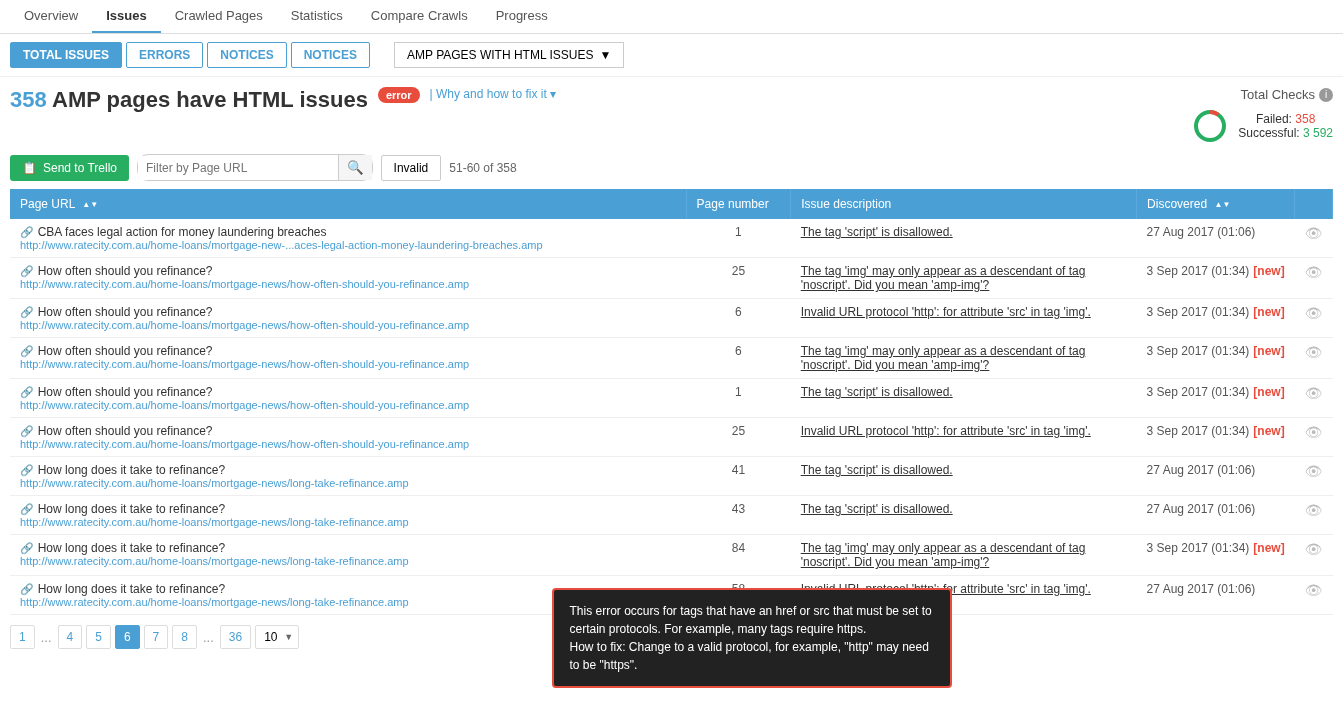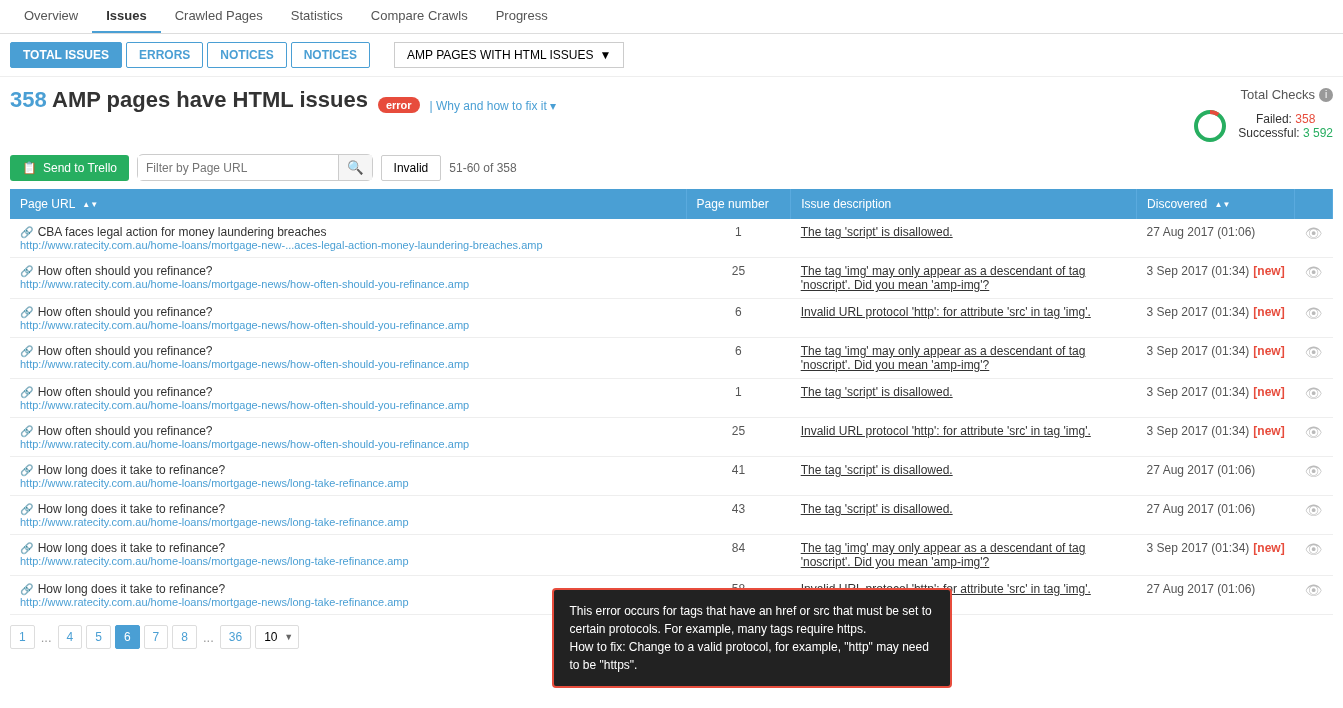--- a/index.html
+++ b/index.html
@@ -14,41 +14,41 @@
     .filter-bar { display: flex; align-items: center; padding: 8px 10px; gap: 4px; border-bottom: 1px solid #eee; }
     .filter-btn { padding: 5px 12px; border: 1px solid #4a9fd4; background: #fff; color: #4a9fd4; cursor: pointer; font-size: 12px; border-radius: 2px; font-weight: bold; }
     .filter-btn.active { background: #4a9fd4; color: #fff; }
     .dropdown-btn { padding: 5px 12px; border: 1px solid #ccc; background: #fff; cursor: pointer; font-size: 12px; display: flex; align-items: center; gap: 6px; margin-left: 20px; }
 
     
     .main-content { padding: 10px 10px 0 10px; }
 
     
     .headline-row { display: flex; align-items: flex-start; justify-content: space-between; margin-bottom: 10px; }
-    .headline-left { display: flex; align-items: flex-end; gap: 10px; flex-wrap: wrap; }
+    .headline-left { display: flex; align-items: flex-start; gap: 10px; flex-wrap: wrap; }
     .headline-title { font-size: 22px; color: #333; }
     .headline-title span.count { color: #4a9fd4; font-weight: bold; }
     .error-badge { background: #e74c3c; color: #fff; font-size: 11px; padding: 2px 8px; border-radius: 10px; font-weight: bold; }
     .why-link { color: #4a9fd4; font-size: 12px; cursor: pointer; text-decoration: none; }
 
     
     .total-checks { text-align: right; min-width: 180px; }
     .total-checks-title { font-size: 13px; color: #555; margin-bottom: 6px; display: flex; align-items: center; gap: 4px; justify-content: flex-end; }
     .info-icon { width: 14px; height: 14px; border-radius: 50%; background: #999; color: #fff; font-size: 10px; display: inline-flex; align-items: center; justify-content: center; cursor: pointer; }
     .donut-row { display: flex; align-items: center; gap: 10px; justify-content: flex-end; text-align: center; }
     .donut { width: 36px; height: 36px; position: relative; }
     .donut svg { width: 36px; height: 36px; }
     .checks-legend { font-size: 12px; }
     .checks-legend .failed { color: #e74c3c; }
     .checks-legend .success { color: #27ae60; }
 
     
     .toolbar-row { display: flex; align-items: center; gap: 8px; margin-bottom: 8px; }
     .trello-btn { background: #27ae60; color: #fff; border: none; padding: 6px 12px; border-radius: 3px; cursor: pointer; font-size: 12px; display: flex; align-items: center; gap: 6px; }
-    .search-container { display: flex; align-items: center; border: 1px solid #ccc; border-radius: 6px; }
+    .search-container { display: flex; align-items: center; border: 1px solid #ccc; border-radius: 11px; }
     .search-input { border: none; outline: none; padding: 5px 8px; font-size: 12px; width: 200px; }
     .search-btn { background: #f5f5f5; border: none; border-left: 1px solid #ccc; padding: 5px 8px; cursor: pointer; }
     .advanced-btn { padding: 5px 12px; border: 1px solid #ccc; background: #fff; cursor: pointer; font-size: 12px; border-radius: 2px; }
     .count-label { font-size: 12px; color: #666; }
 
     
     .issues-table { width: 100%; border-collapse: collapse; }
     .issues-table th { background: #4a9fd4; color: #fff; padding: 8px 10px; text-align: left; font-size: 12px; font-weight: normal; white-space: nowrap; border-right: 1px solid #5aaade; }
     .issues-table th.sortable { cursor: pointer; }
     .issues-table th .sort-icons { display: inline-flex; flex-direction: column; margin-left: 4px; font-size: 8px; vertical-align: middle; }

